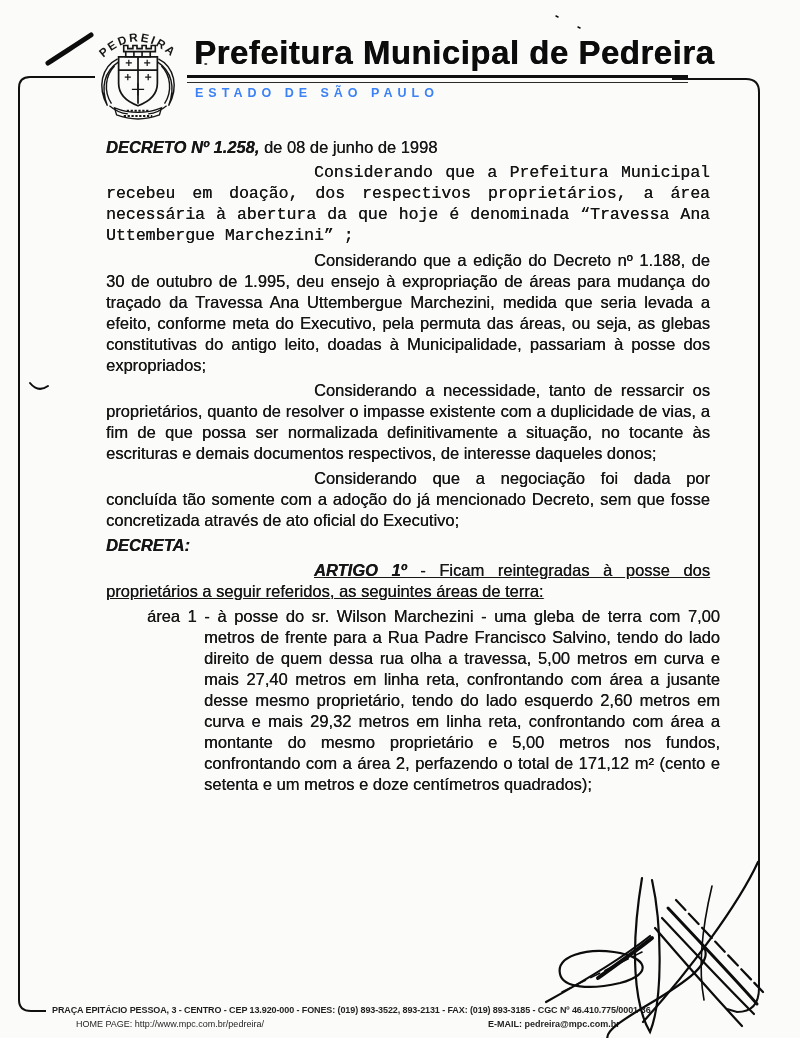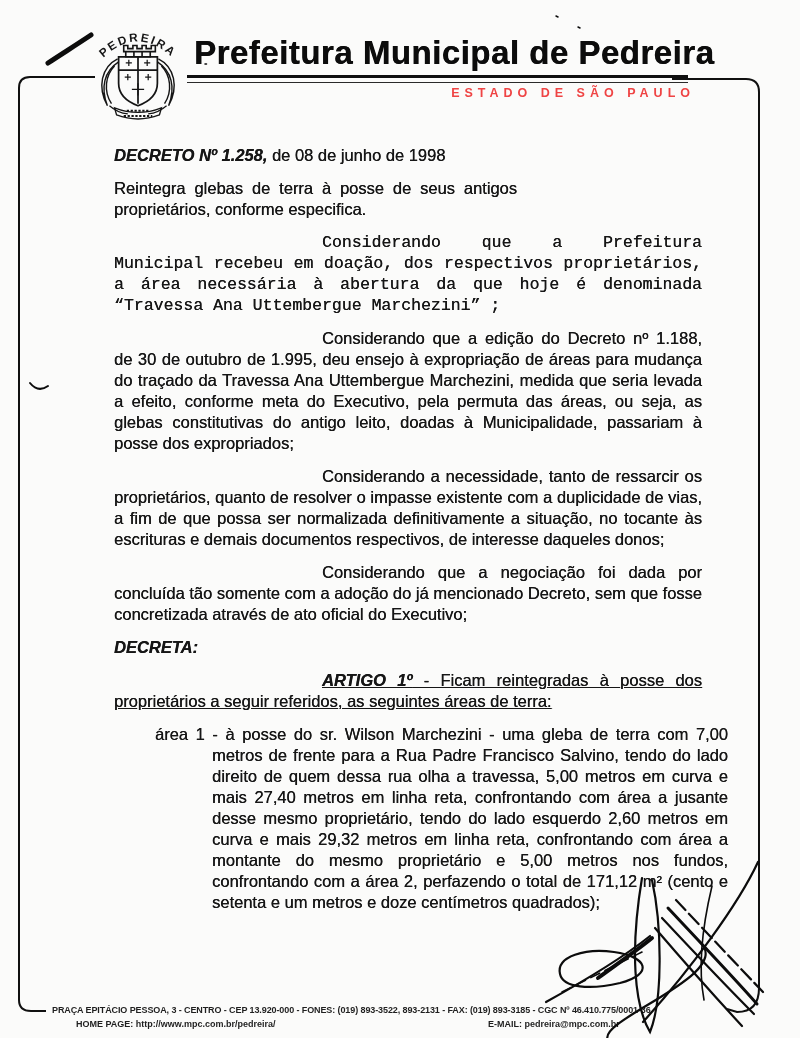--- a/index.html
+++ b/index.html
@@ -12,41 +12,41 @@
   .brand-title{
     position:absolute;left:194px;top:34px;width:500px;
     font-size:33px;font-weight:bold;letter-spacing:.5px;white-space:nowrap;
     color:#0c0c0c;text-shadow:.4px 0 0 currentColor;
   }
   .brand-underline{
     position:absolute;left:187px;top:75px;width:501px;height:4px;
     border-top:3px solid #0f0f0f;border-bottom:1px solid #2a2a2a;
   }
   .brand-subtitle{
-    position:absolute;left:195px;top:86px;width:500px;text-align:right;
-    font-size:12.5px;font-weight:bold;letter-spacing:5px;color:#ef4444;
+    position:absolute;left:195px;top:86px;width:500px;text-align:left;
+    font-size:12.5px;font-weight:bold;letter-spacing:5px;color:#3b82f6;
   }
   
   .doc-body{position:absolute;left:102px;top:133px;width:612px;font-size:16.5px;line-height:21px;}
-  .doc-body p{margin:12px;text-align:justify;text-shadow:.2px 0 0 currentColor;}
+  .doc-body p{margin:4px;text-align:justify;text-shadow:.2px 0 0 currentColor;}
   .bi{font-weight:bold;font-style:italic;}
   .decree-title{margin-left:208px;white-space:nowrap;text-align:left;}
   .summary{margin-left:208px;margin-top:30px;width:403px;}
   .preamble{margin-top:26px;text-indent:208px;}
   .cons1{margin-top:10px;text-indent:208px;font-family:Liberation Mono, monospace;}
   .cons{margin-top:5px;text-indent:208px;}
   .decreta{margin-left:208px;margin-top:10px;text-align:left;}
   .artigo{margin-top:10px;text-indent:208px;text-decoration:underline;}
   .area1{margin-top:8px;padding-left:98px;text-indent:-57px;width:516px;box-sizing:content-box;}
   
   .footer-line1{
     position:absolute;left:52px;top:1005px;width:668px;
     font-size:9px;font-weight:bold;letter-spacing:-.1px;color:#1f1f1f;white-space:nowrap;
   }
-  .footer-home{position:absolute;left:76px;top:1019px;font-size:9px;font-weight:bold;color:#1f1f1f;white-space:nowrap;}
+  .footer-home{position:absolute;left:76px;top:1019px;font-size:9px;font-weight:normal;color:#1f1f1f;white-space:nowrap;}
   .footer-email{position:absolute;left:488px;top:1019px;font-size:9px;font-weight:bold;color:#1f1f1f;white-space:nowrap;}
   
   .overlay{position:absolute;left:0;top:0;pointer-events:none;}
 </style>
 </head>
 <body>
 
 <div class="page">
 
   <svg class="logo" viewBox="0 0 100 100">
@@ -85,21 +85,20 @@
   </svg>
 
   <div class="brand-title">Prefeitura Municipal de Pedreira</div>
   <div class="brand-underline"></div>
   <div class="brand-subtitle">ESTADO DE SÃO PAULO</div>
 
   <div class="doc-body">
 
     <p class="decree-title"><span class="bi">DECRETO Nº 1.258,</span><span> de 08 de junho de 1998</span></p>
 
-    <p class="summary">Reintegra glebas de terra à posse de seus antigos proprietários, conforme especifica.</p>
 
 
     <p class="cons1">Considerando que a Prefeitura Municipal recebeu em doação, dos respectivos proprietários, a área necessária à abertura da que hoje é denominada “Travessa Ana Uttembergue Marchezini” ;</p>
     <p class="cons">Considerando que a edição do Decreto nº 1.188, de 30 de outubro de 1.995, deu ensejo à expropriação de áreas para mudança do traçado da Travessa Ana Uttembergue Marchezini, medida que seria levada a efeito, conforme meta do Executivo, pela permuta das áreas, ou seja, as glebas constitutivas do antigo leito, doadas à Municipalidade, passariam à posse dos expropriados;</p>
     <p class="cons">Considerando a necessidade, tanto de ressarcir os proprietários, quanto de resolver o impasse existente com a duplicidade de vias, a fim de que possa ser normalizada definitivamente a situação, no tocante às escrituras e demais documentos respectivos, de interesse daqueles donos;</p>
     <p class="cons">Considerando que a negociação foi dada por concluída tão somente com a adoção do já mencionado Decreto, sem que fosse concretizada através de ato oficial do Executivo;</p>
 
     <p class="decreta bi">DECRETA:</p>
 
     <p class="artigo"><span class="bi">ARTIGO 1º</span><span> - Ficam  reintegradas à posse dos proprietários a seguir referidos, as seguintes áreas de terra:</span></p>

